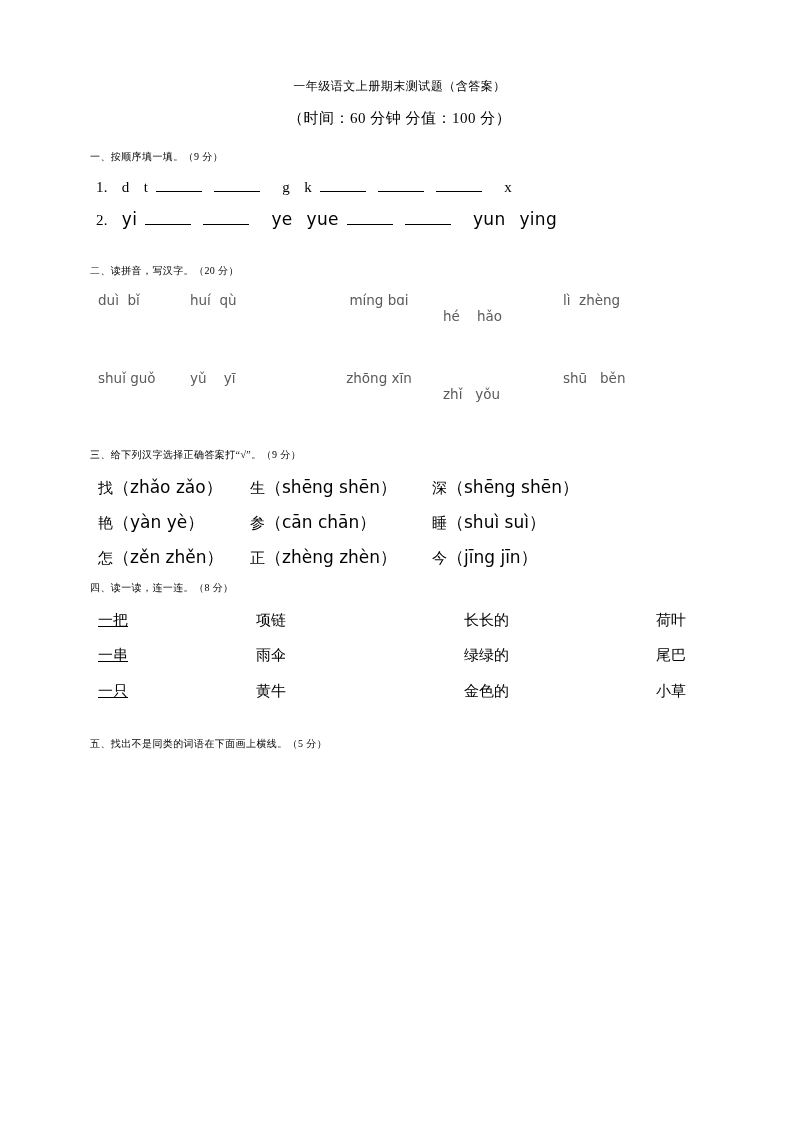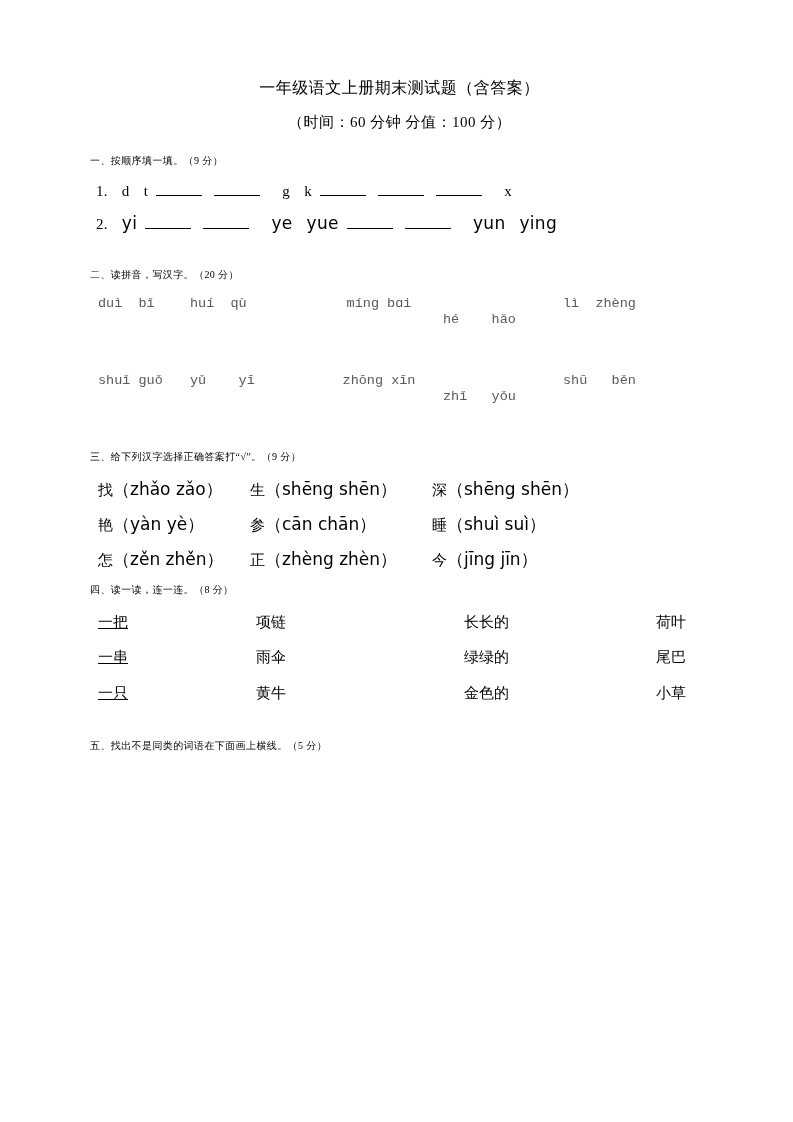--- a/index.html
+++ b/index.html
@@ -17,21 +17,21 @@
   }
   .page {
     width: 793px;
     height: 1122px;
     box-sizing: border-box;
     padding: 78px 84px 20px 90px;
     position: relative;
   }
   .doc-title {
     text-align: center;
-    font-size: 16px;
+    font-size: 12px;
     letter-spacing: 0.5px;
     margin: 0 0 14px 0;
     font-weight: normal;
   }
   .doc-subtitle {
     text-align: center;
     font-size: 15px;
     margin: 0 0 22px 0;
     letter-spacing: 0.5px;
   }
@@ -62,21 +62,20 @@
   .write-row {
     display: flex;
     font-family: "DejaVu Sans", sans-serif;
     font-size: 13.5px;
     color: #5a5a5a;
     margin-bottom: 46px;
     padding-left: 8px;
   }
   .write-row .cell {
     white-space: pre;
-    font-family: Liberation Mono, monospace;
   }
   .w1 { width: 92px; }
   .w2 { width: 125px; }
   .w3 { width: 128px; text-align: center; }
   .w4 { width: 120px; margin-top: 16px; }
   .w5 { width: 0px; }
 
   
   .choose-row {
     display: flex;

